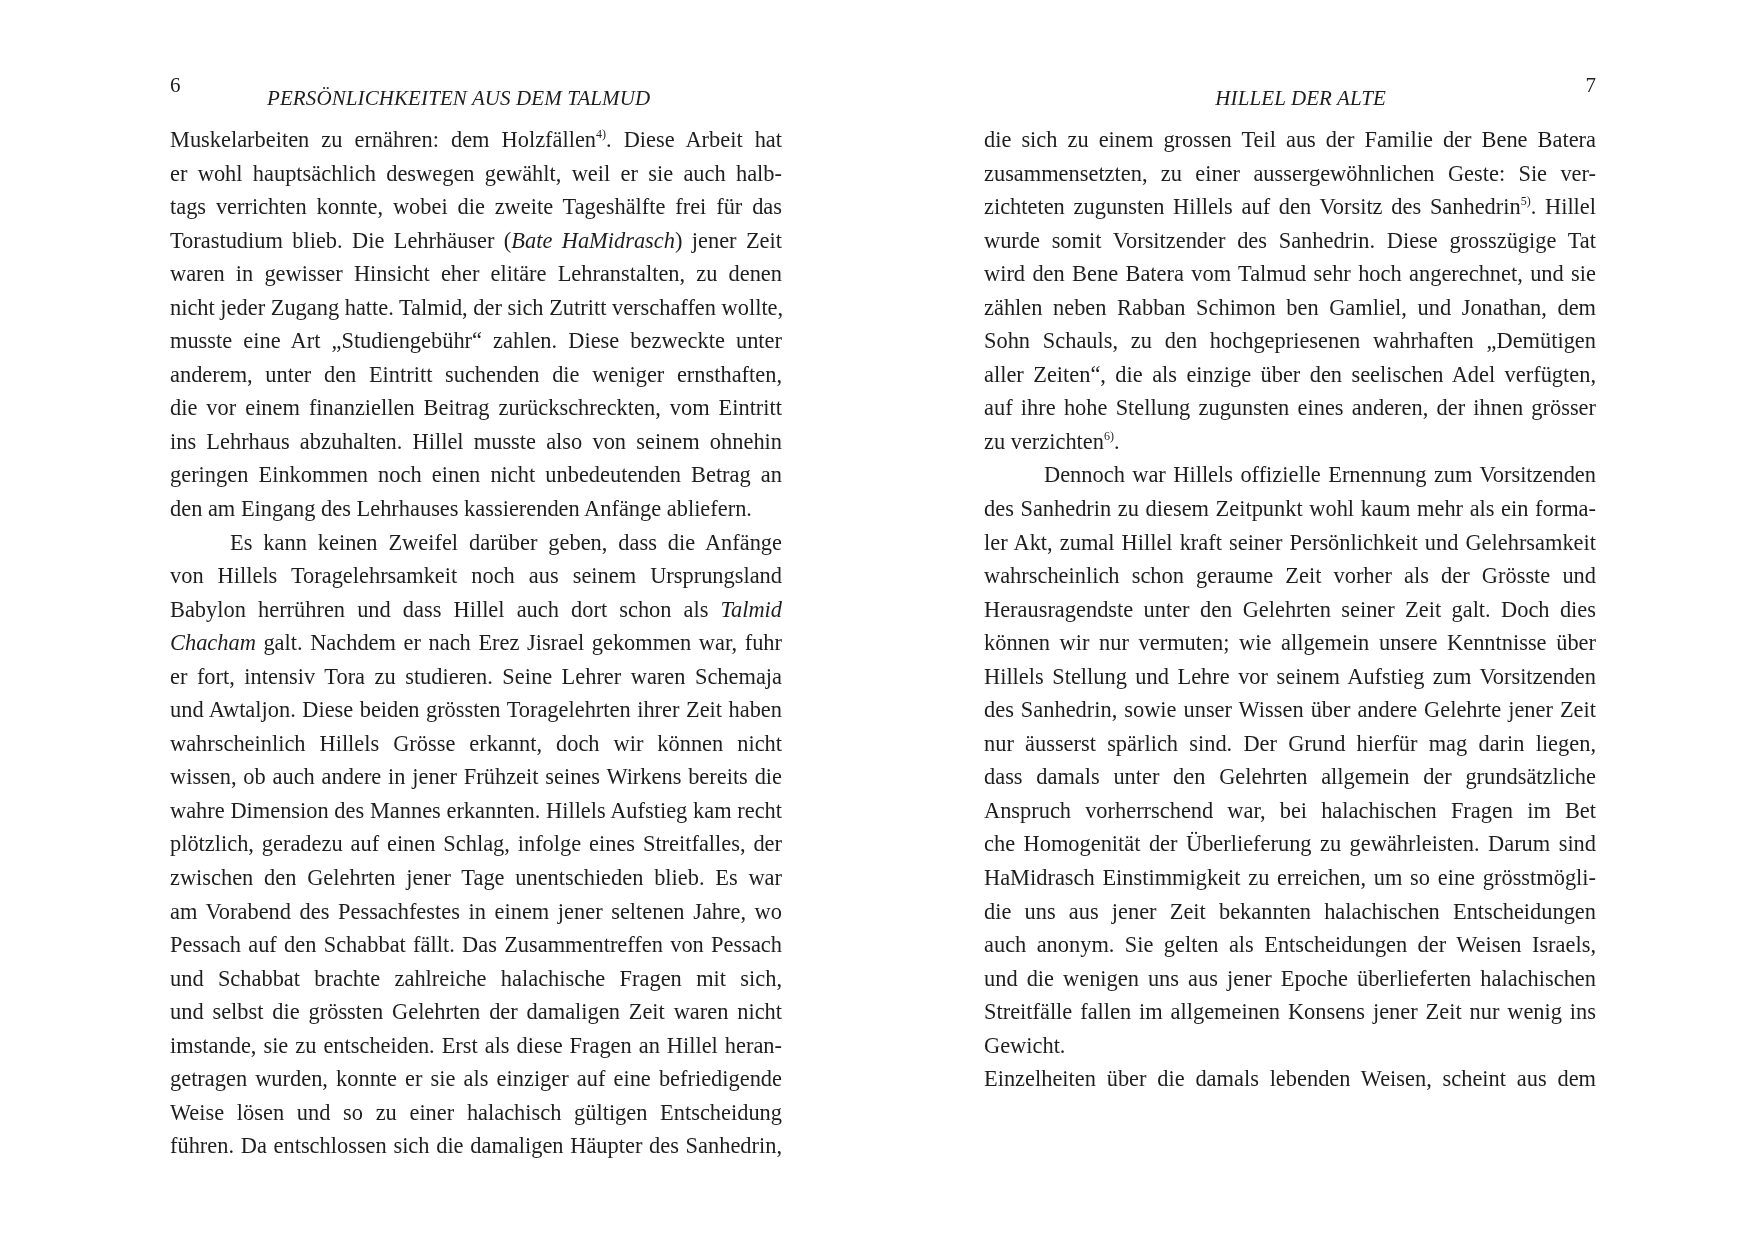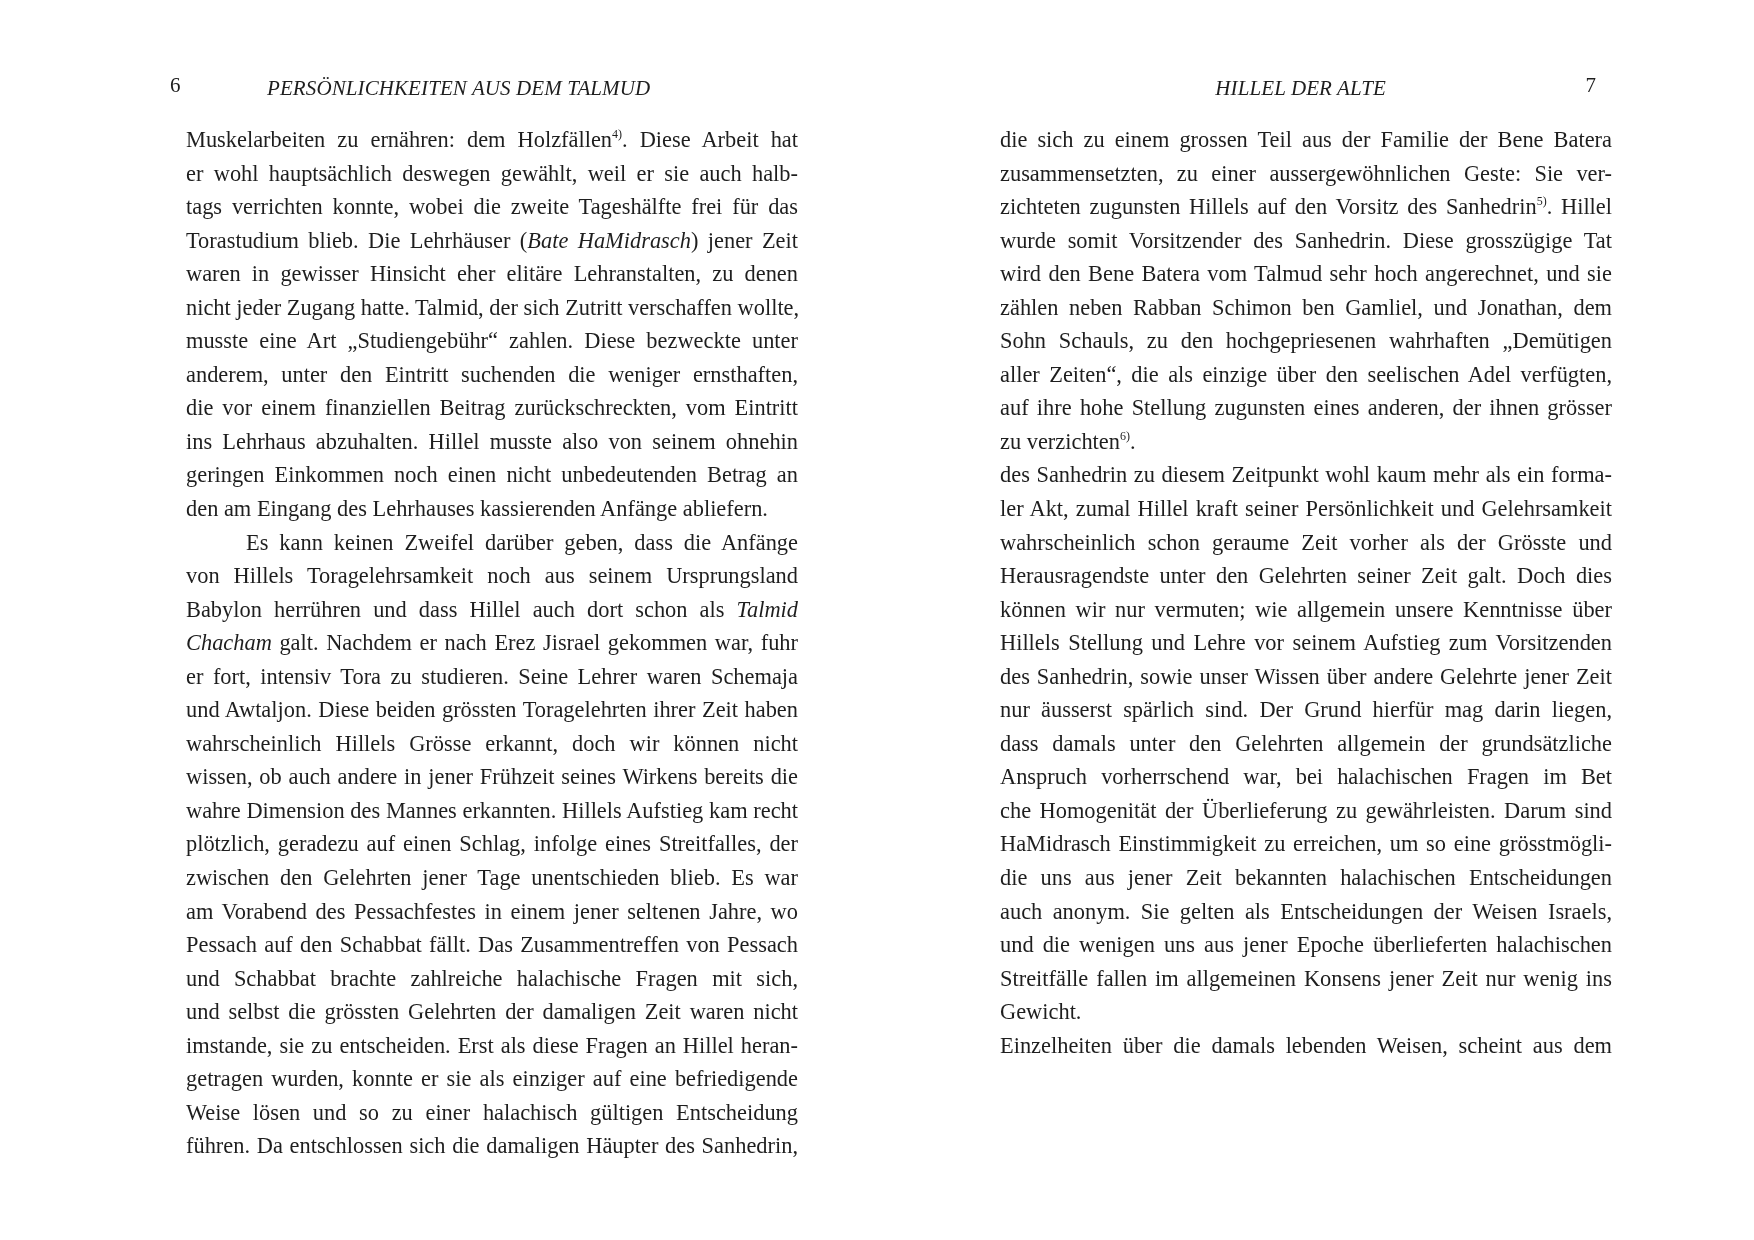--- a/index.html
+++ b/index.html
@@ -6,24 +6,24 @@
   body { width: 1754px; height: 1240px; position: relative; overflow: hidden;
          font-family: "Liberation Serif", "DejaVu Serif", serif; color: #1e1e1e; }
   .page { position: absolute; top: 0; width: 612px; }
   .page.left { left: 170px; }
   .page.right { left: 984px; }
   .running-head { position: absolute; top: 70px; left: 0; width: 612px; height: 30px;
                   font-size: 21px; line-height: 30px; }
   .folio { position: absolute; top: 0; }
   .left .folio { left: 0; }
   .right .folio { right: 0; }
-  .head-title { position: absolute; top: 3px; font-style: italic; letter-spacing: 0.1px; }
+  .head-title { position: absolute; top: 13px; font-style: italic; letter-spacing: 0.1px; }
   .left .head-title { left: 97px; }
   .right .head-title { right: 210px; margin-left: 8px; }
-  .body { position: absolute; top: 123px; left: 16px; width: 612px; font-size: 22.4px; line-height: 33.55px; }
+  .body { position: absolute; top: 123px; left: 0; width: 612px; font-size: 22.4px; line-height: 33.55px; }
   .line { display: block; height: 33.55px; white-space: nowrap; text-align: justify;
           text-align-last: justify; overflow: visible; }
   .line.last { text-align-last: left; }
   .line.indent { padding-left: 60px; }
   sup.fn { font-size: 12px; vertical-align: 0; position: relative; top: -9px; line-height: 0; }
   i { font-style: italic; }
 </style>
 </head>
 <body>
 
@@ -76,20 +76,21 @@
       <div class="line"><span>die sich zu einem grossen Teil aus der Familie der Bene Batera</span></div>
       <div class="line"><span>zusammensetzten, zu einer aussergewöhnlichen Geste: Sie ver-</span></div>
       <div class="line"><span>zichteten zugunsten Hillels auf den Vorsitz des Sanhedrin</span><sup class="fn">5)</sup><span>. Hillel</span></div>
       <div class="line"><span>wurde somit Vorsitzender des Sanhedrin. Diese grosszügige Tat</span></div>
       <div class="line"><span>wird den Bene Batera vom Talmud sehr hoch angerechnet, und sie</span></div>
       <div class="line"><span>zählen neben Rabban Schimon ben Gamliel, und Jonathan, dem</span></div>
       <div class="line"><span>Sohn Schauls, zu den hochgepriesenen wahrhaften „Demütigen</span></div>
       <div class="line"><span>aller Zeiten“, die als einzige über den seelischen Adel verfügten,</span></div>
       <div class="line"><span>auf ihre hohe Stellung zugunsten eines anderen, der ihnen grösser</span></div>
       <div class="line last"><span>zu verzichten</span><sup class="fn">6)</sup><span>.</span></div>
+      <div class="line indent"><span>Dennoch war Hillels offizielle Ernennung zum Vorsitzenden</span></div>
       <div class="line"><span>des Sanhedrin zu diesem Zeitpunkt wohl kaum mehr als ein forma-</span></div>
       <div class="line"><span>ler Akt, zumal Hillel kraft seiner Persönlichkeit und Gelehrsamkeit</span></div>
       <div class="line"><span>wahrscheinlich schon geraume Zeit vorher als der Grösste und</span></div>
       <div class="line"><span>Herausragendste unter den Gelehrten seiner Zeit galt. Doch dies</span></div>
       <div class="line"><span>können wir nur vermuten; wie allgemein unsere Kenntnisse über</span></div>
       <div class="line"><span>Hillels Stellung und Lehre vor seinem Aufstieg zum Vorsitzenden</span></div>
       <div class="line"><span>des Sanhedrin, sowie unser Wissen über andere Gelehrte jener Zeit</span></div>
       <div class="line"><span>nur äusserst spärlich sind. Der Grund hierfür mag darin liegen,</span></div>
       <div class="line"><span>dass damals unter den Gelehrten allgemein der grundsätzliche</span></div>
       <div class="line"><span>Anspruch vorherrschend war, bei halachischen Fragen im Bet</span></div>

